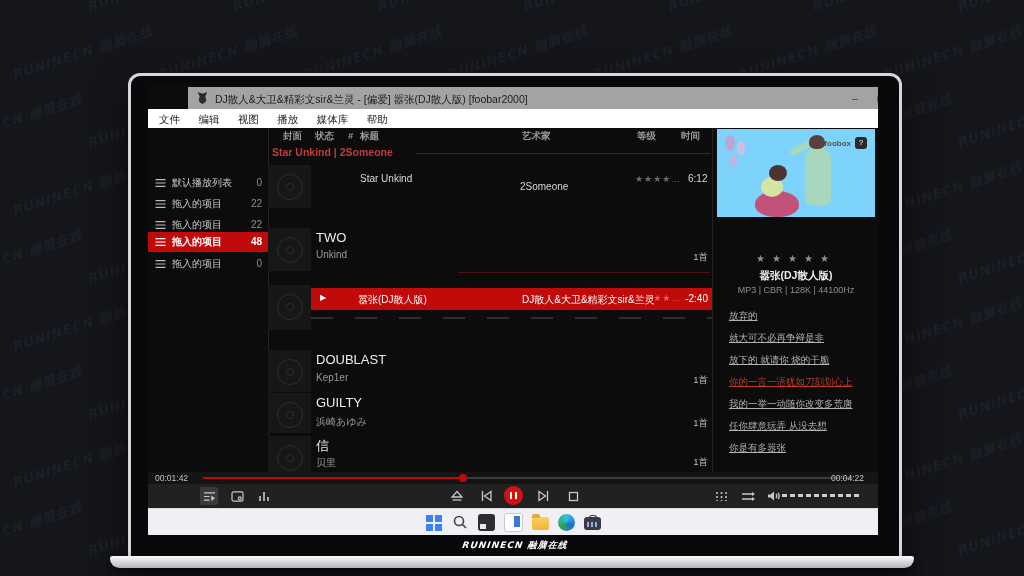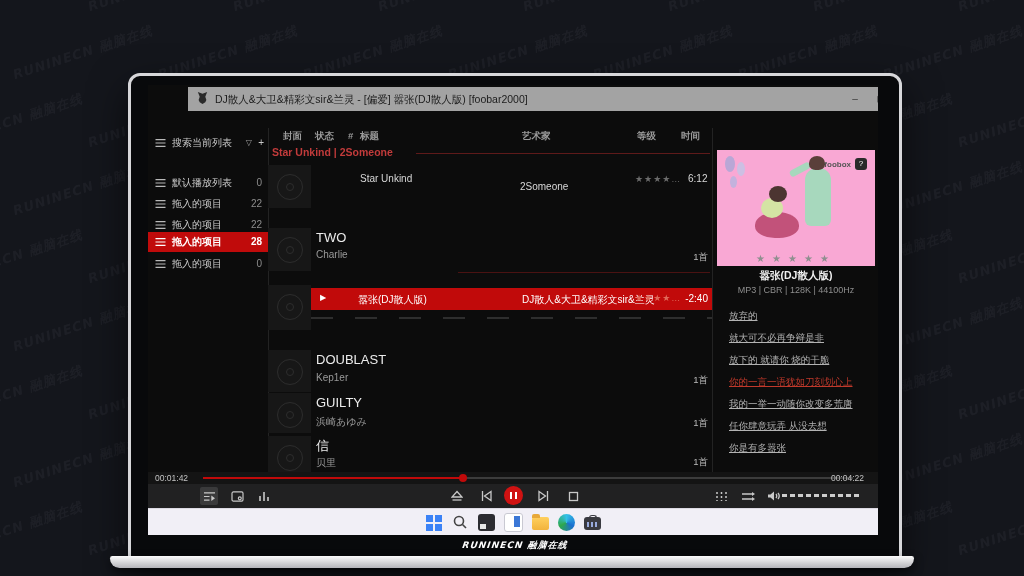--- a/index.html
+++ b/index.html
@@ -52,21 +52,21 @@
   .alb-title{position:absolute;font-size:13px;color:#ececec;white-space:nowrap;}
   .alb-artist{position:absolute;font-size:10px;color:#9a9a9a;white-space:nowrap;}
   .alb-count{position:absolute;right:4px;font-size:9.5px;color:#b9b9b9;}
   .nowbar{position:absolute;left:43px;top:160px;width:401px;height:22px;background:#c10a0a;}
   .nowbar span{position:absolute;top:5px;font-size:10px;color:#fff;white-space:nowrap;}
   .dashline{position:absolute;left:43px;top:189px;width:401px;height:2px;
       background:repeating-linear-gradient(90deg,rgba(255,255,255,.14) 0 22px,transparent 22px 44px);}
   .red-accent{position:absolute;left:0;width:3px;background:#c10a0a;}
 
   .rightpanel{left:564px;top:0;width:166px;height:344px;border-left:1px solid #232323;}
-  .cover{position:absolute;left:4px;top:22px;width:158px;height:116px;background:#f9a8d4;overflow:hidden;}
+  .cover{position:absolute;left:4px;top:1px;width:158px;height:88px;background:#7dd3fc;overflow:hidden;}
   .foobox-lb{position:absolute;right:24px;top:10px;font-size:8px;color:#555;font-weight:bold;}
   .foobox-badge{position:absolute;right:8px;top:8px;width:12px;height:12px;background:#2a2a2a;border-radius:3px;
       color:#fff;font-size:8px;text-align:center;line-height:12px;}
   .wis1,.wis2,.wis3{position:absolute;border-radius:50%;background:#b9a7d6;}
   .girl-stand{position:absolute;left:88px;top:18px;width:26px;height:58px;background:#a7d8bd;border-radius:12px 12px 6px 6px;}
   .girl-stand-head{position:absolute;left:92px;top:6px;width:16px;height:14px;background:#5a3f3a;border-radius:50% 50% 40% 40%;}
   .girl-arm{position:absolute;left:72px;top:16px;width:22px;height:7px;background:#a7d8bd;border-radius:4px;transform:rotate(-28deg);}
   .girl-sit-skirt{position:absolute;left:38px;top:62px;width:44px;height:26px;background:#c2527a;border-radius:50% 50% 45% 45%;}
   .girl-sit-head{position:absolute;left:52px;top:36px;width:18px;height:16px;background:#4c3531;border-radius:50%;}
   .ball{position:absolute;left:44px;top:48px;width:22px;height:20px;background:#d4e4a4;border-radius:50%;}
@@ -190,32 +190,32 @@
       <div class="abs titlebar">
         <svg class="abs fb-logo" viewBox="0 0 14 14">
           <path d="M7 2 L2 0 L4 5 Q2 8 4 11 L7 13 L10 11 Q12 8 10 5 L12 0 Z" fill="#2a2a2a"></path>
         </svg>
         <span class="abs title-text">DJ散人&amp;大卫&amp;精彩文sir&amp;兰灵 - [偏爱] 嚣张(DJ散人版) [foobar2000]</span>
         <span class="abs win-btn" style="right:56px">–</span>
         <span class="abs win-btn" style="right:30px">▢</span>
         <span class="abs win-btn" style="right:6px">✕</span>
       </div>
 
+      <div class="abs menubar" style="padding-left:4px">
+        <span class="mitem">文件</span>
+        <span class="mitem">编辑</span>
+        <span class="mitem">视图</span>
+        <span class="mitem">播放</span>
+        <span class="mitem">媒体库</span>
+        <span class="mitem">帮助</span>
+      </div>
 
       <div class="abs main">
 
         <div class="abs sidebar">
-          <div class="sb-row" style="top:5px">
-            <svg class="ic lines" viewBox="0 0 14 12">
-                <path d="M1 2h12M1 6h12M1 10h12"></path>
-              </svg>
-            <span class="lb">搜索当前列表</span>
-            <span class="abs" style="right:16px;color:#9a9a9a;font-size:8px">▽</span>
-            <span class="abs" style="right:4px;color:#c9c9c9">+</span>
-          </div>
           <div class="sb-row" style="top:45px">
             <svg class="ic lines" viewBox="0 0 14 12">
                 <path d="M1 2h12M1 6h12M1 10h12"></path>
               </svg>
             <span class="lb">默认播放列表</span>
             <span class="ct">0</span>
           </div>
           <div class="sb-row" style="top:66px">
             <svg class="ic lines" viewBox="0 0 14 12">
                 <path d="M1 2h12M1 6h12M1 10h12"></path>
@@ -228,21 +228,21 @@
                 <path d="M1 2h12M1 6h12M1 10h12"></path>
               </svg>
             <span class="lb">拖入的项目</span>
             <span class="ct">22</span>
           </div>
           <div class="sb-row sel" style="top:104px">
             <svg class="ic lines" viewBox="0 0 14 12">
                 <path d="M1 2h12M1 6h12M1 10h12"></path>
               </svg>
             <span class="lb">拖入的项目</span>
-            <span class="ct">28</span>
+            <span class="ct">48</span>
           </div>
           <div class="sb-row" style="top:126px">
             <svg class="ic lines" viewBox="0 0 14 12">
                 <path d="M1 2h12M1 6h12M1 10h12"></path>
               </svg>
             <span class="lb">拖入的项目</span>
             <span class="ct">0</span>
           </div>
         </div>
 
@@ -264,21 +264,21 @@
           <span class="trk" style="left:92px;top:45px">Star Unkind</span>
           <span class="trk" style="left:252px;top:53px">2Someone</span>
           <span class="trk stars-dim" style="left:367px;top:46px">★★★★…</span>
           <span class="trk" style="left:420px;top:45px">6:12</span>
 
           <span class="red-accent" style="top:100px;height:43px"></span>
           <div class="art" style="left:0;top:100px;height:43px">
               <div class="cd"></div>
             </div>
           <span class="alb-title" style="left:48px;top:102px">TWO</span>
-          <span class="alb-artist" style="left:48px;top:121px">Charlie</span>
+          <span class="alb-artist" style="left:48px;top:121px">Unkind</span>
           <span class="alb-count" style="top:123px">1首</span>
 
           <span class="gline" style="left:190px;top:144px;width:252px;background:#4a1212"></span>
 
           <div class="art" style="left:0;top:157px;height:45px">
               <div class="cd"></div>
             </div>
           <div class="nowbar">
             <span style="left:9px;font-size:8px">▶</span>
             <span style="left:47px">嚣张(DJ散人版)</span>

